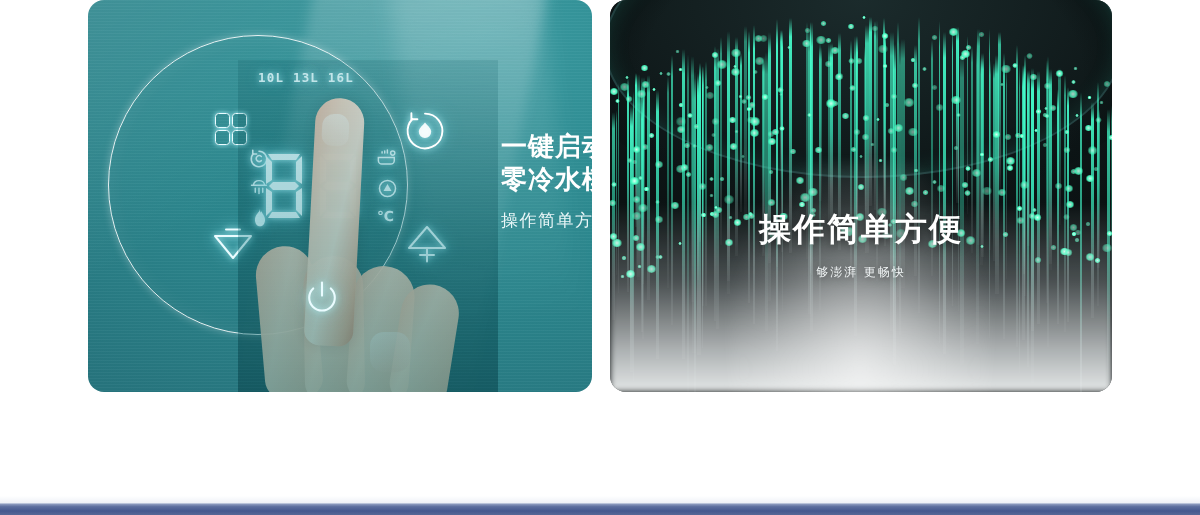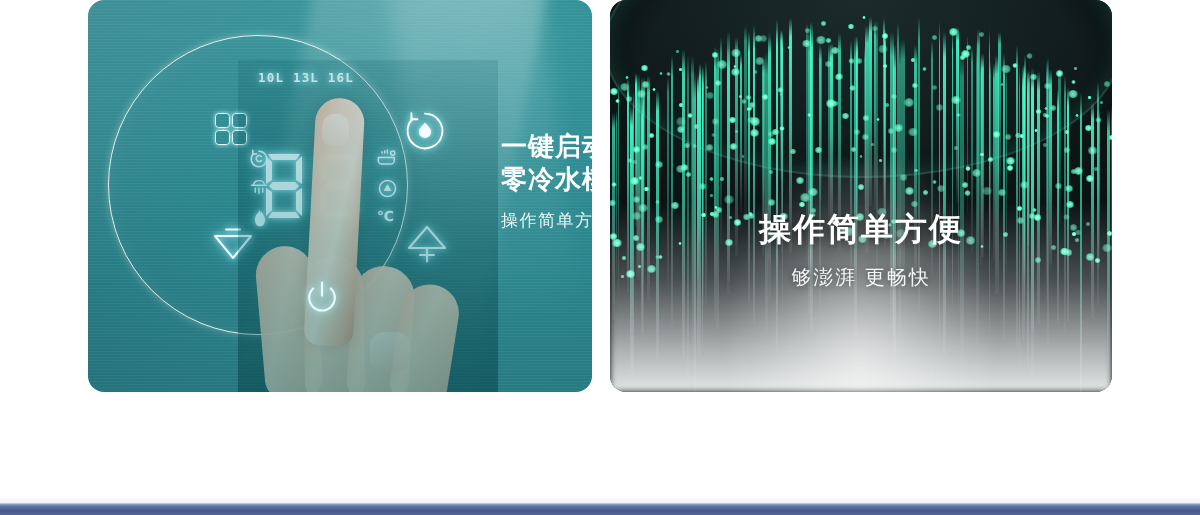--- a/index.html
+++ b/index.html
@@ -163,21 +163,21 @@
     filter:blur(6px);
   }
   .copy-right{
     position:absolute;left:0;top:208px;width:502px;text-align:center;z-index:6;
   }
   .copy-right .h{
     font-size:32px;font-weight:700;color:#ffffff;letter-spacing:2px;
     text-shadow:0 2px 10px rgba(0,0,0,.55);
   }
   .copy-right .sub{
-    margin-top:12px;font-size:20px;color:#f2f6f7;letter-spacing:2px;
+    margin-top:12px;font-size:12px;color:#f2f6f7;letter-spacing:2px;
     text-shadow:0 1px 8px rgba(0,0,0,.5);
   }
 
   
   .footer-bar{
     position:absolute;left:0;top:503px;width:1200px;height:12px;
     background:linear-gradient(180deg,#8e9cc0 0%,#5d6f9f 22%,#45588e 58%,#5a6b98 100%);
     border-top:1px solid #b9c3da;
   }
   .footer-sheen{

